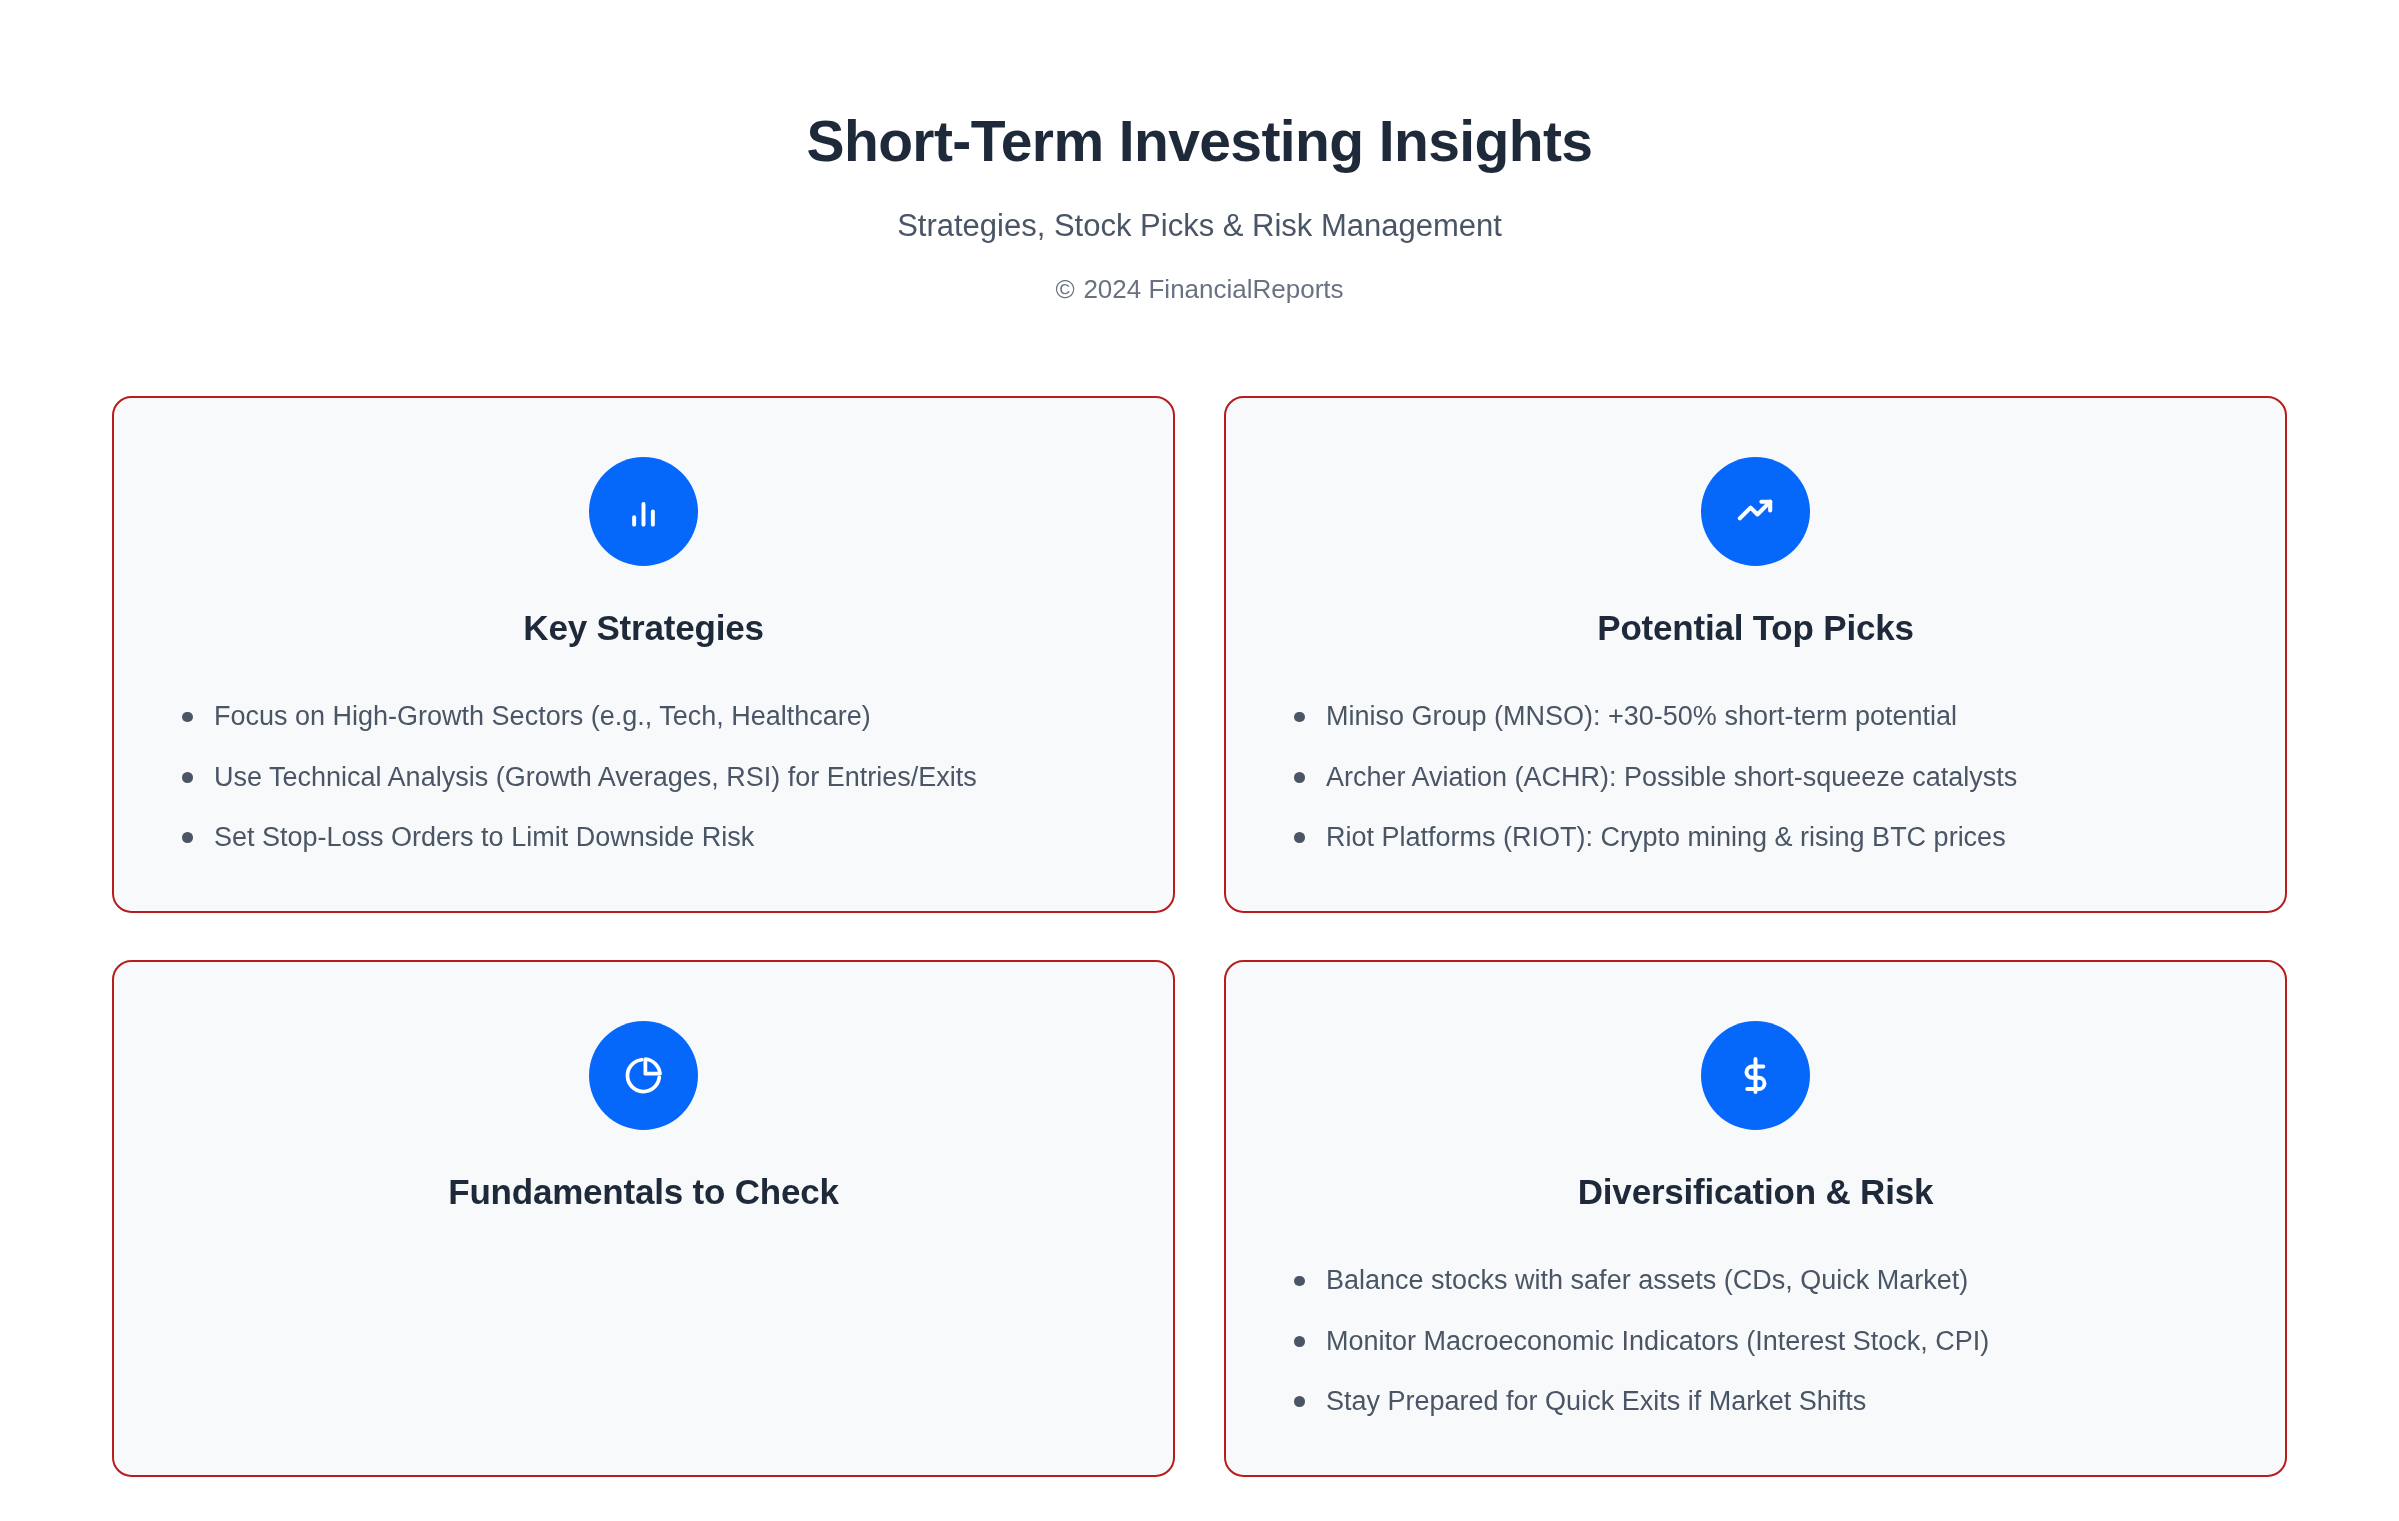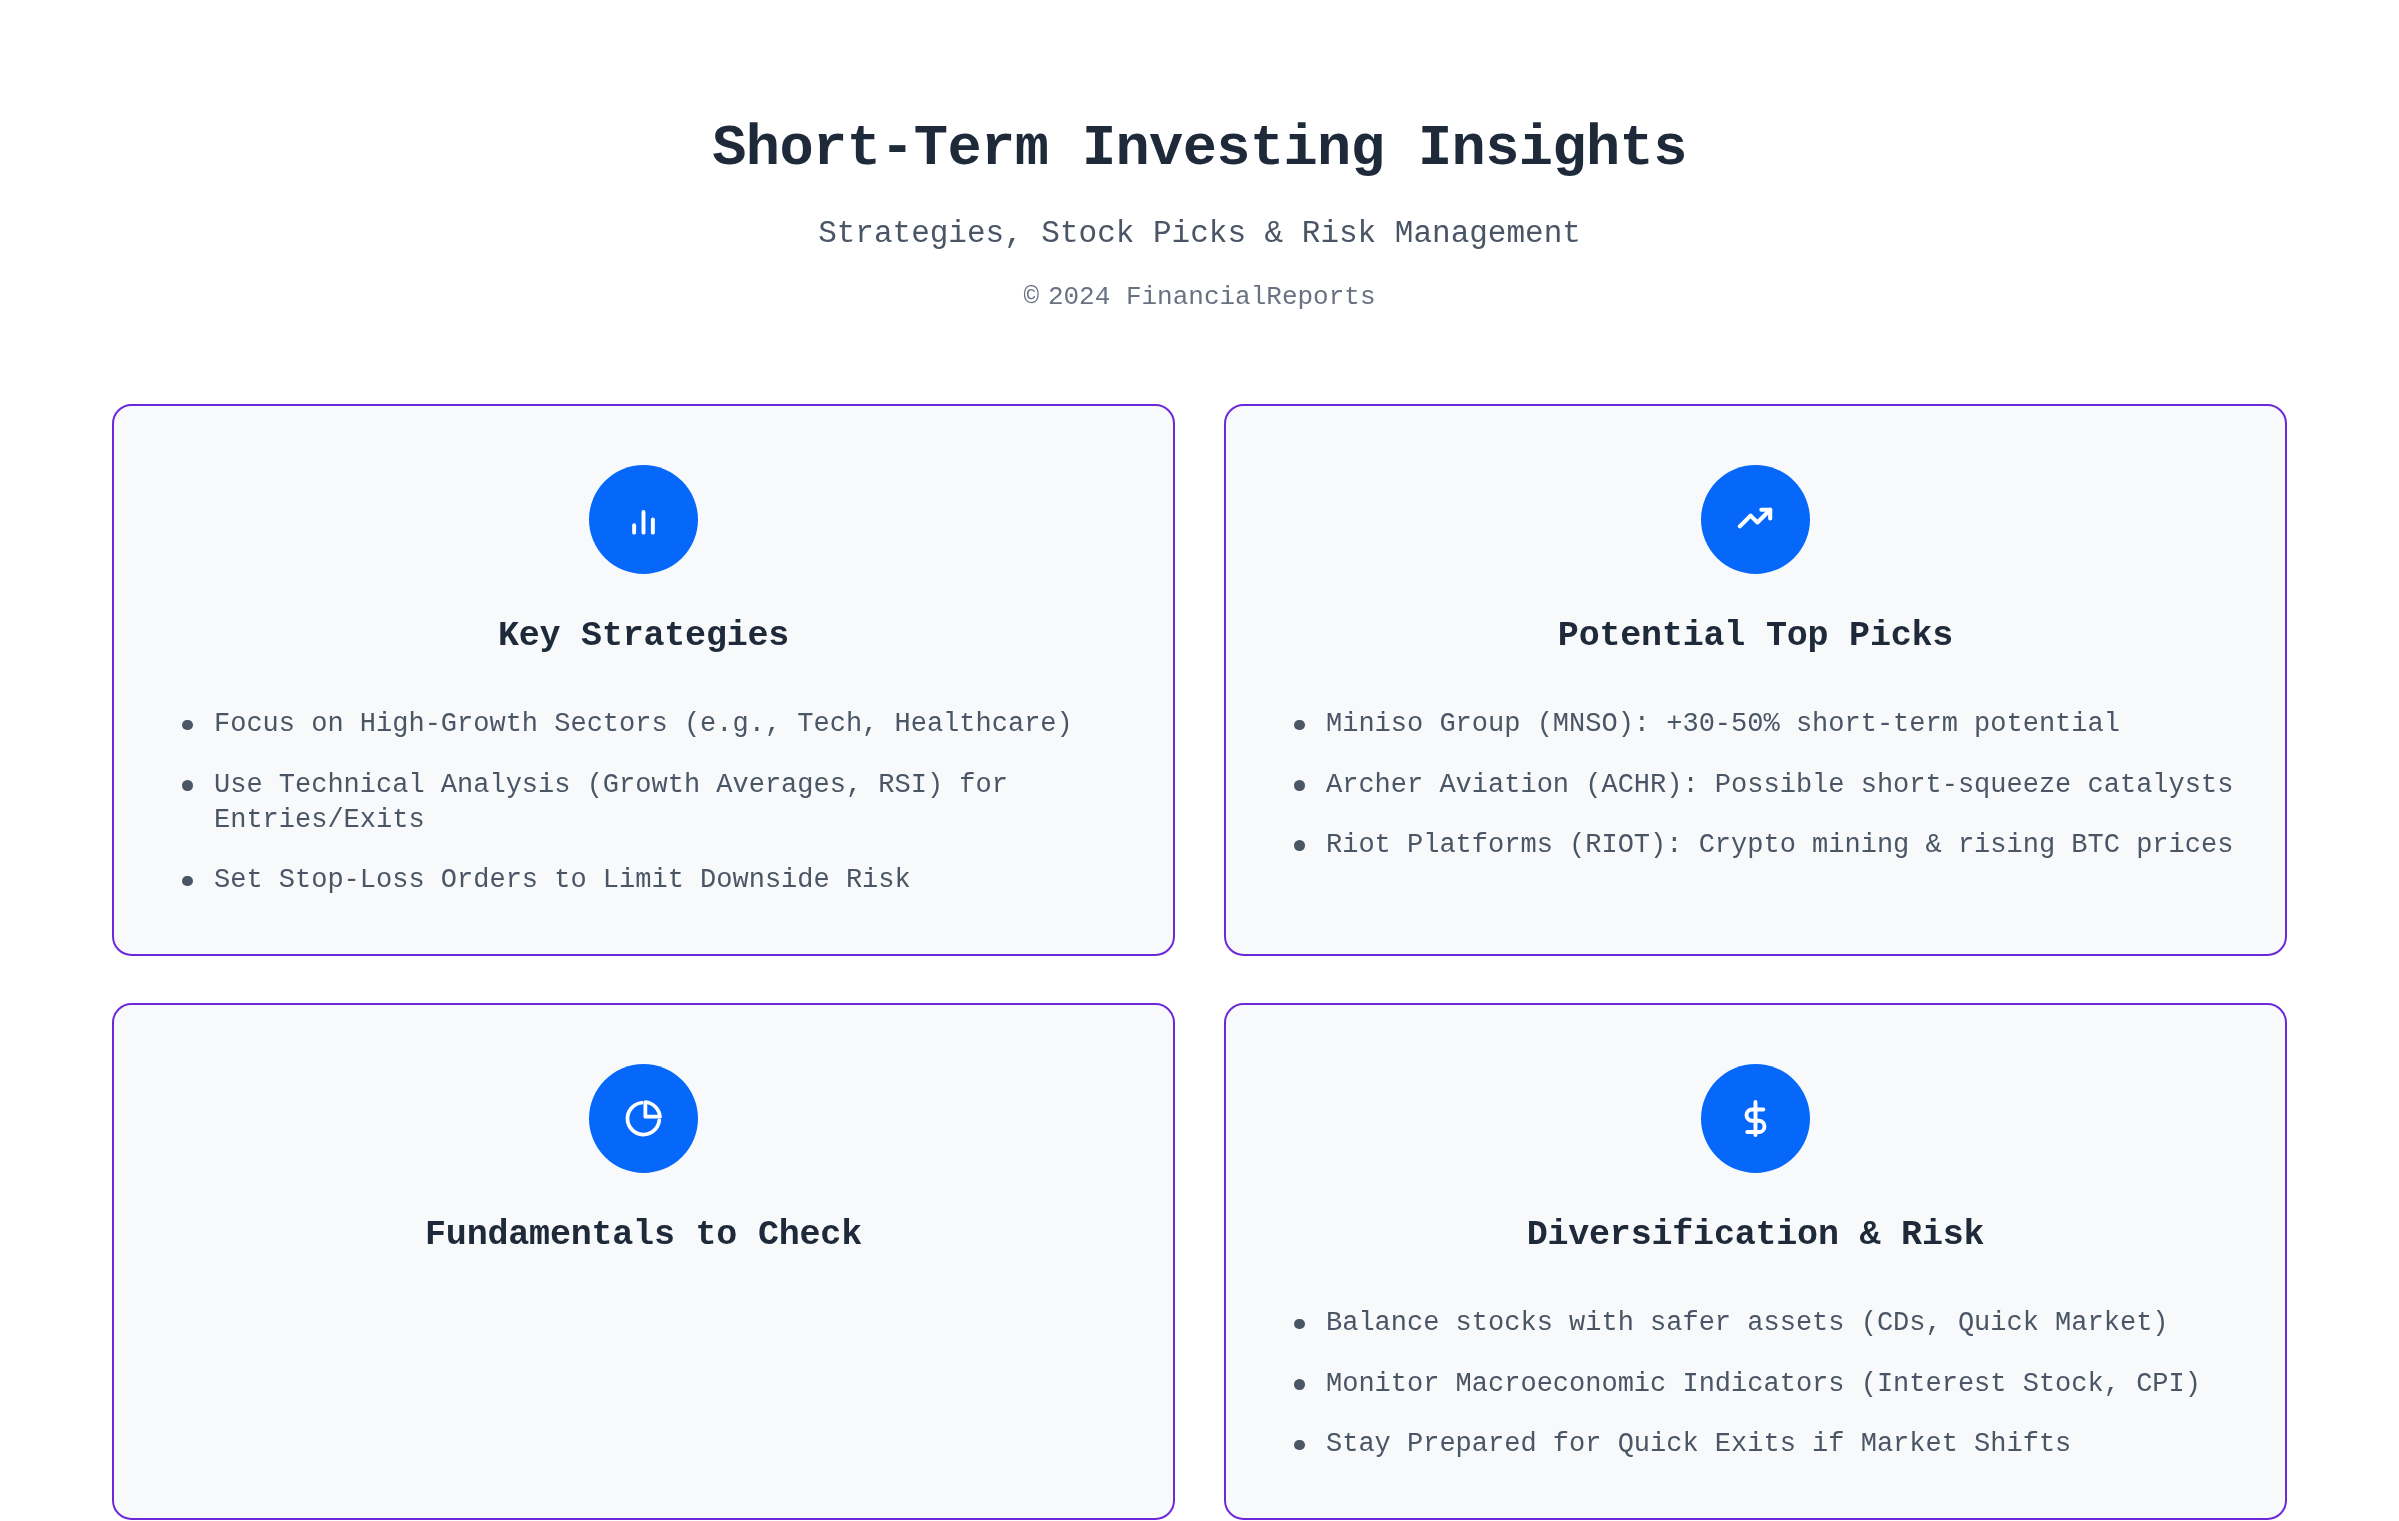--- a/index.html
+++ b/index.html
@@ -13,23 +13,22 @@
     height: 1521px;
     font-family: "Liberation Sans", sans-serif;
     -webkit-font-smoothing: antialiased;
     overflow: hidden;
   }
 
   .page {
     width: 2399px;
     height: 1248px;
     box-sizing: border-box;
-    padding: 8px;
+    padding: 0;
     position: relative;
-    font-family: Liberation Mono, monospace;
   }
 
   
   .header {
     text-align: center;
     padding-top: 109px;
   }
   .page-title {
     font-size: 57px;
     font-weight: bold;
@@ -67,21 +66,21 @@
     row-gap: 47px;
     padding: 0;
     margin: 0 auto;
     width: 2175px;
     margin-top: 91px;
   }
 
   .card {
     box-sizing: border-box;
     background: #f8f9fb;
-    border: 2px solid #6d28d9;
+    border: 2px solid #b91c1c;
     border-radius: 19.5px;
     padding: 43px 43px 43px 43px;
     min-height: 488px;
   }
 
   .card-icon-wrap {
     display: flex;
     justify-content: center;
     align-items: center;
     margin-top: 15.6px;

